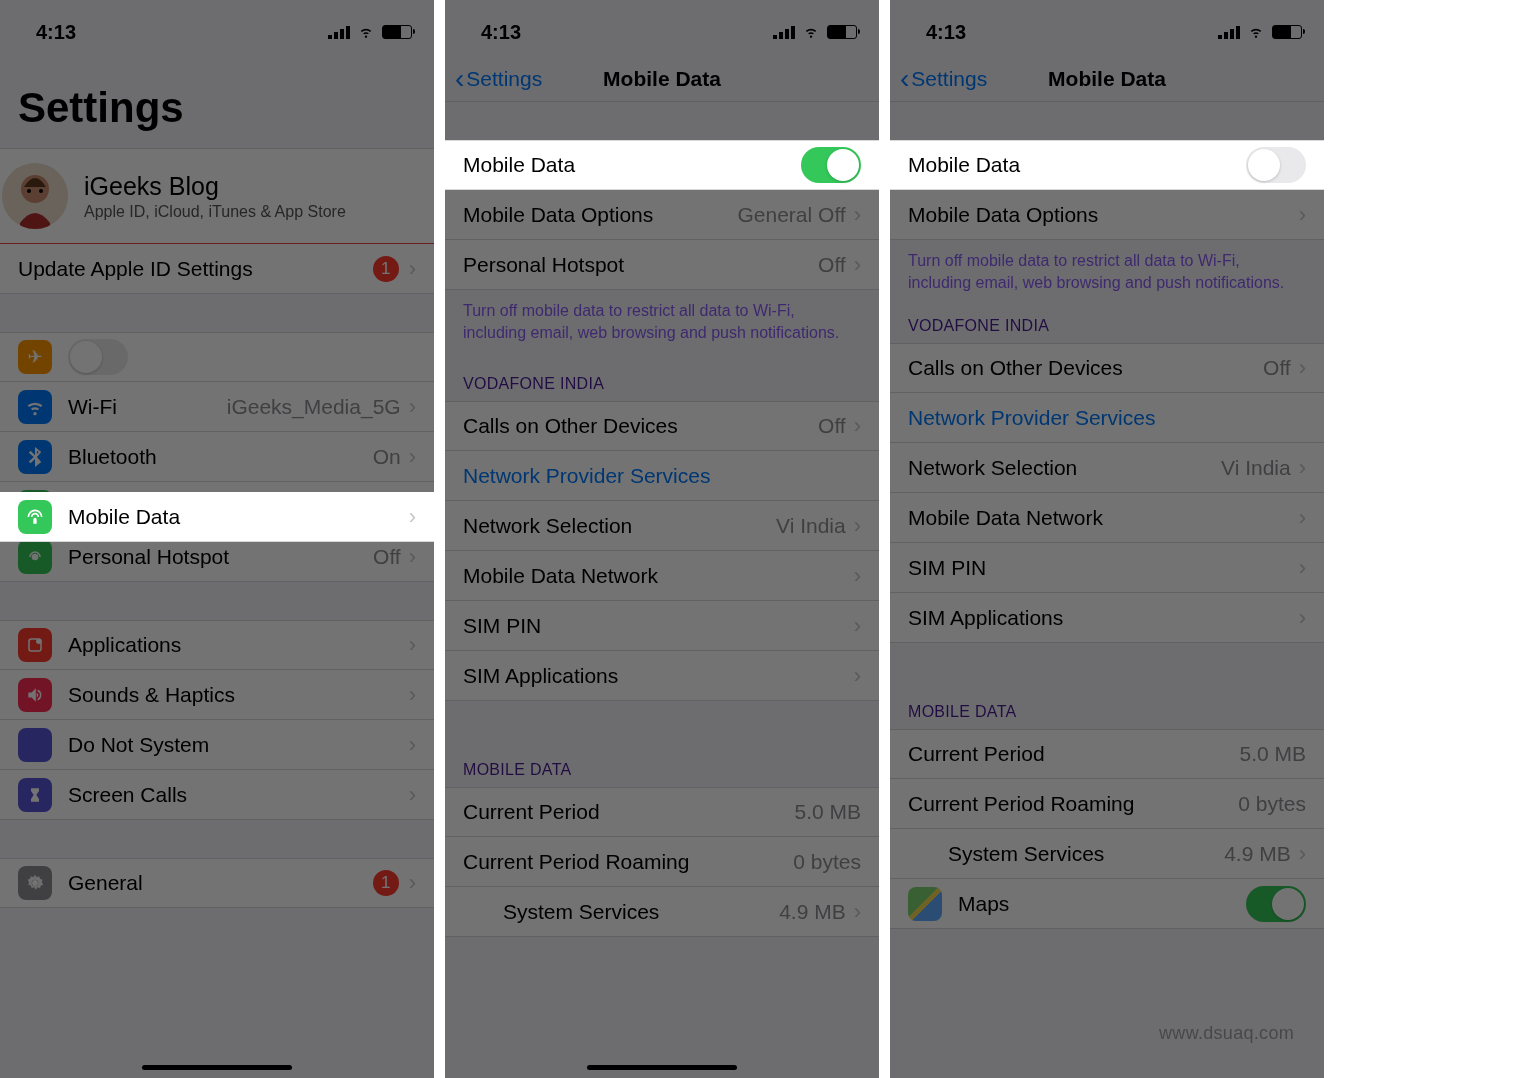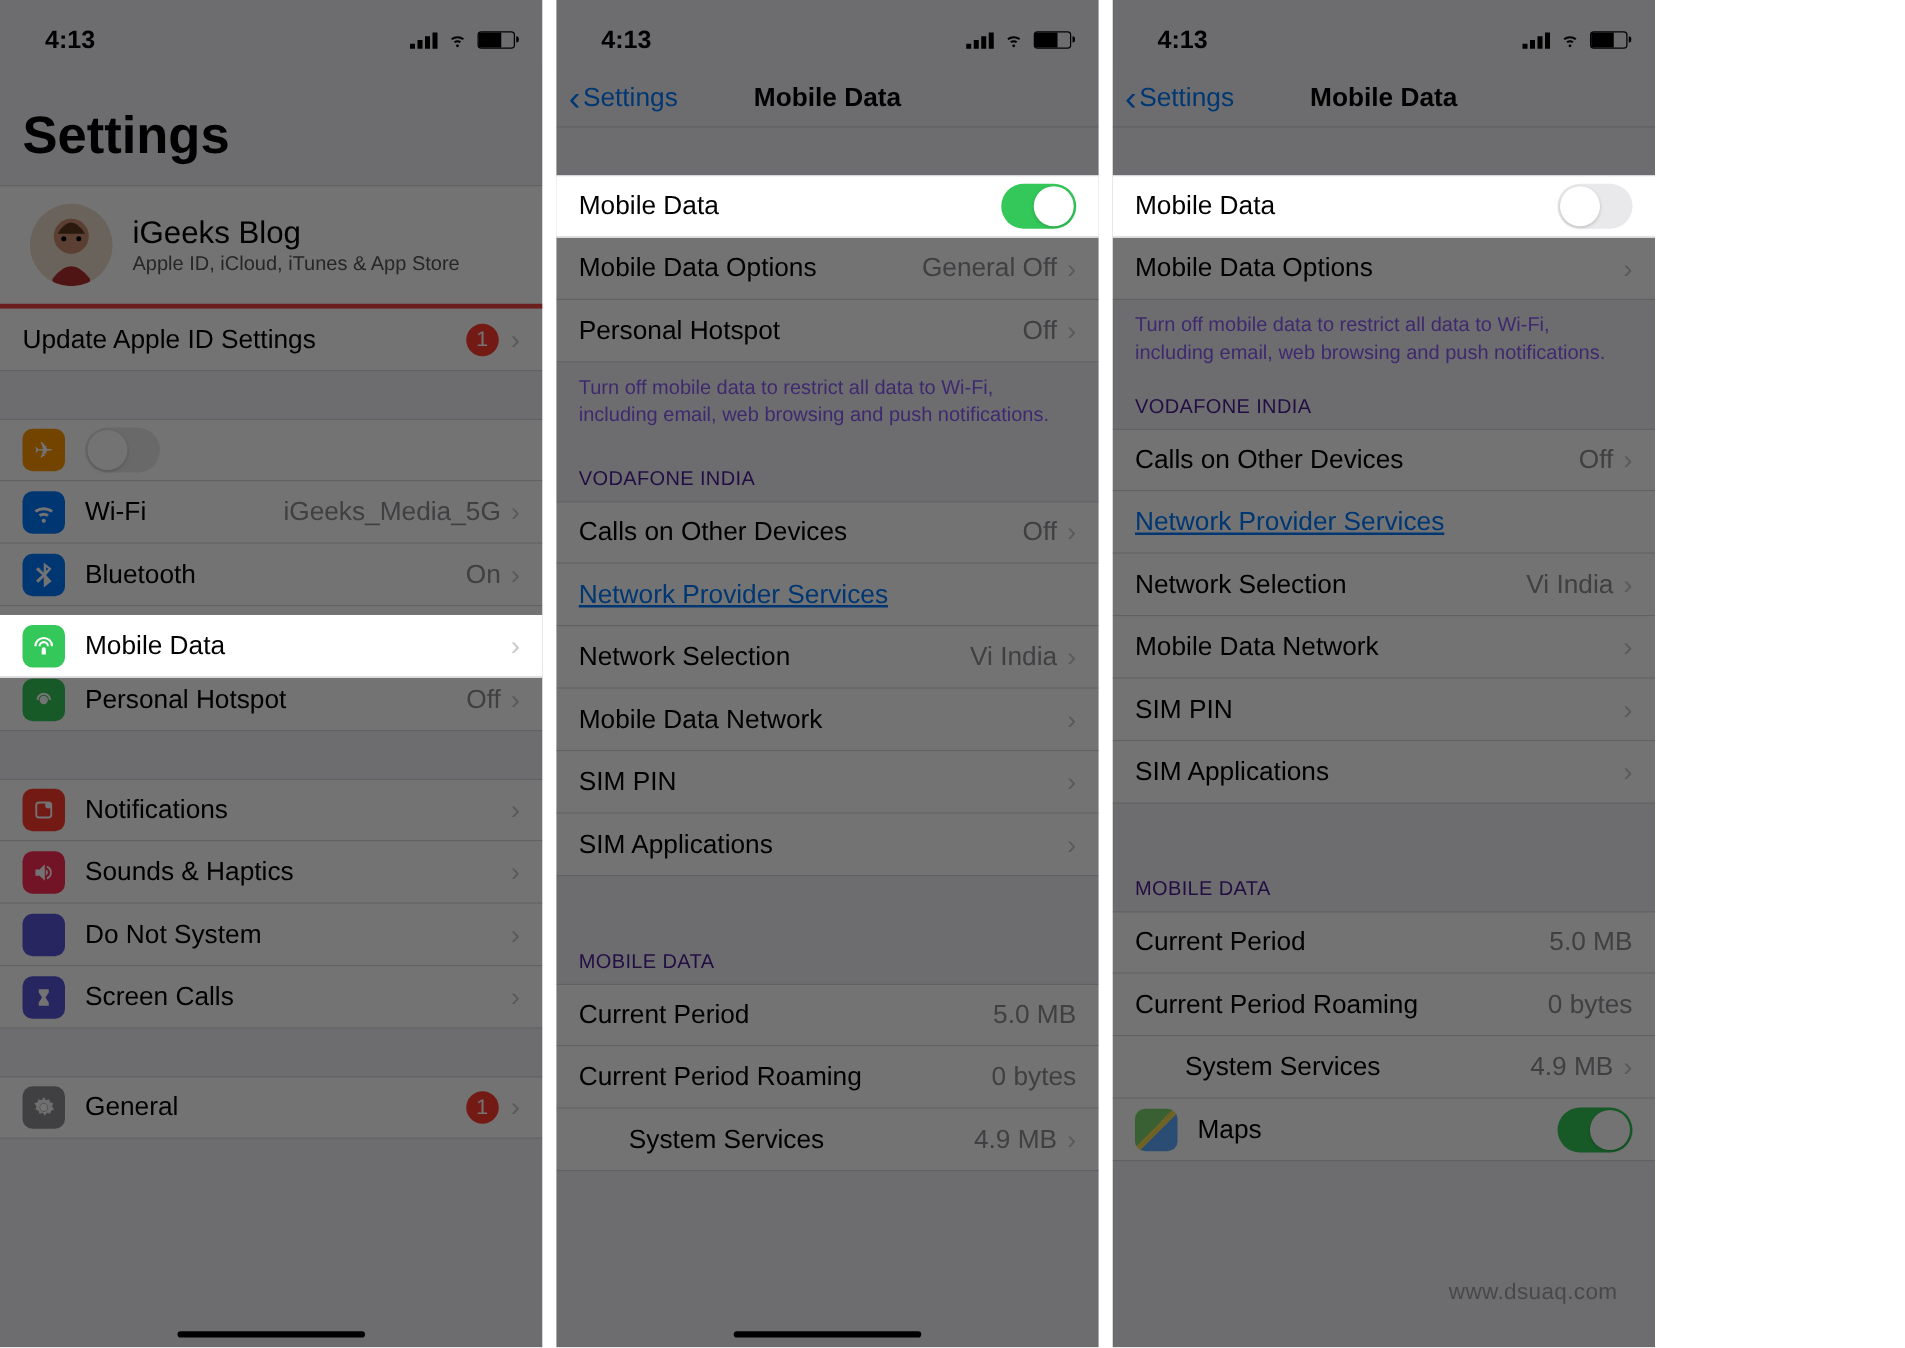--- a/index.html
+++ b/index.html
@@ -88,31 +88,31 @@
   .toggle.on { background: #34c759; }
   .toggle i {
     position: absolute; top: 2px; width: 32px; height: 32px; border-radius: 50%;
     background: #fff; box-shadow: 0 1px 3px rgba(0,0,0,0.2);
   }
   .toggle.on i { right: 2px; }
   .toggle.off i { left: 2px; }
 
   .badge { width: 26px; height: 26px; border-radius: 50%; background: #ff3b30; color: #fff; font-size: 17px; display: flex; align-items: center; justify-content: center; margin-right: 10px; }
 
-  .profile-row { display: flex; align-items: center; padding: 14px 24px; background: #fff; border-bottom: 4px solid #ef4444; border-top: 1px solid #d8d8dc; }
+  .profile-row { display: flex; align-items: center; padding: 14px 2px; background: #fff; border-bottom: 1px solid #ef4444; border-top: 1px solid #d8d8dc; }
   .avatar { width: 66px; height: 66px; border-radius: 50%; background: #eadbca; margin-right: 16px; overflow: hidden; position: relative; }
   .avatar svg { width: 100%; height: 100%; }
   .profile-name { font-size: 25px; font-weight: 400; }
   .profile-sub { font-size: 16px; color: #555; margin-top: 2px; }
   .phone .overlay-highlight {
     position: absolute; z-index: 10; left: 0; right: 0; background: #fff;
   }
   .home-indicator { position: absolute; bottom: 8px; left: 50%; transform: translateX(-50%); width: 150px; height: 5px; background: #000; border-radius: 3px; z-index: 20; }
 
-  .link-row .label { color: #007aff; text-decoration: underline; }
+  .link-row .label { color: #007aff; }
 
   .app-icon-green { background: #34c759; }
   .indented { padding-left: 58px; }
 
   .watermark { position: absolute; right: 30px; bottom: 34px; font-size: 18px; color: rgba(0,0,0,0.35); z-index: 22; letter-spacing: 0.3px; }
 
 </style>
 </head>
 <body>
 
@@ -208,21 +208,21 @@
   </div>
   <div class="spacer"></div>
 
   <div class="row first">
     <span class="icon-box" style="background:#ff3b30">
       <svg width="18" height="18" viewBox="0 0 24 24">
           <rect x="4" y="4" width="16" height="16" rx="3" fill="none" stroke="#fff" stroke-width="2"></rect>
           <circle cx="17" cy="7" r="3.5" fill="#fff"></circle>
         </svg>
     </span>
-    <span class="label">Notifications</span>
+    <span class="label">Applications</span>
     <span class="chevron">›</span>
   </div>
   <div class="row">
     <span class="icon-box" style="background:#ff2d55">
       <svg width="20" height="20" viewBox="0 0 24 24">
           <path fill="#fff" d="M4 9v6h4l5 5V4L8 9H4zm12 3a3 3 0 00-2-2.8v5.6a3 3 0 002-2.8zm2 0a5 5 0 01-3 4.6v2a7 7 0 000-13.2v2a5 5 0 013 4.6z"></path>
         </svg>
     </span>
     <span class="label">Sounds &amp; Haptics</span>
     <span class="chevron">›</span>

